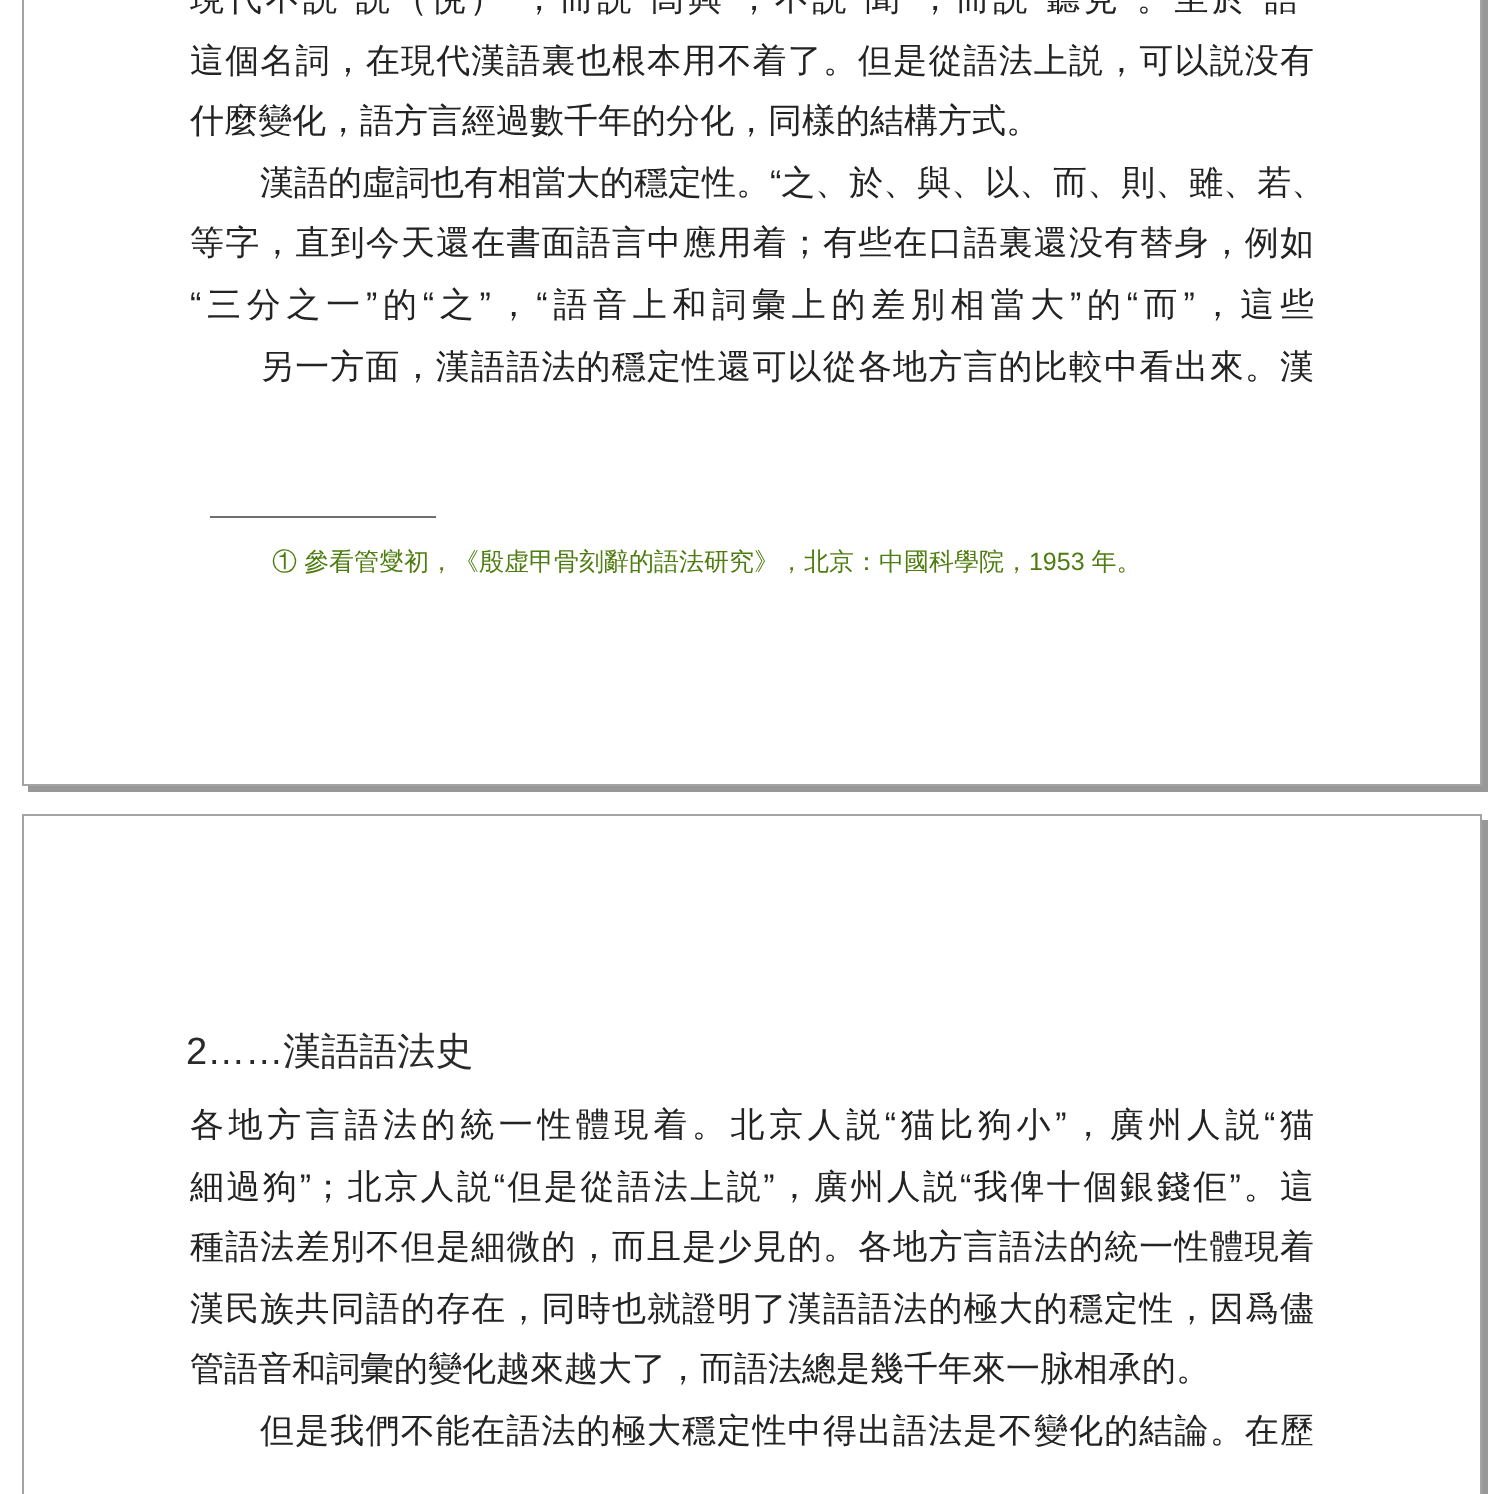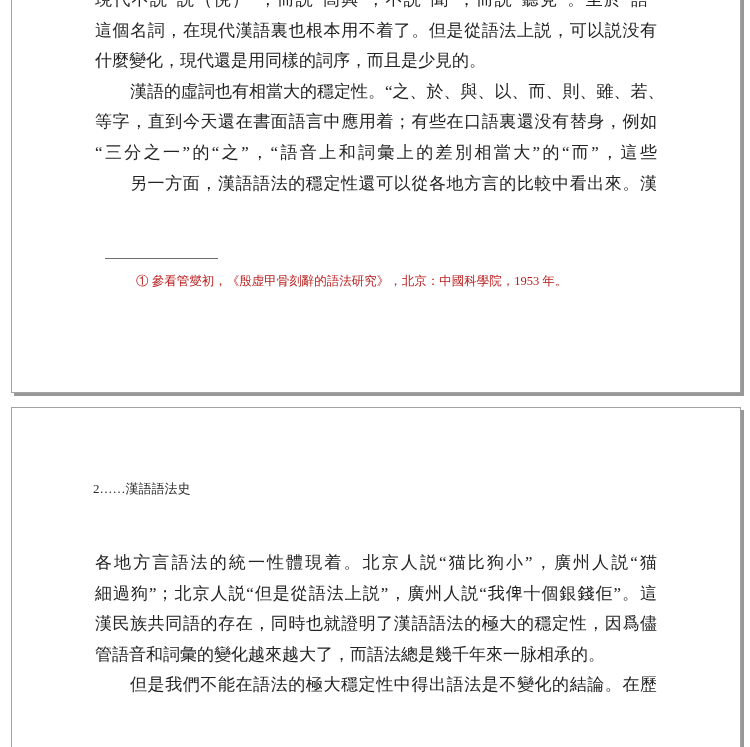--- a/index.html
+++ b/index.html
@@ -6,21 +6,21 @@
     margin: 0;
     padding: 0;
     background: #ffffff;
   }
   #viewport {
     position: relative;
     width: 750px;
     height: 747px;
     overflow: hidden;
     background: #ffffff;
-    font-family: Liberation Serif, serif;
+    font-family: Liberation Sans, sans-serif;
     color: #222222;
   }
   .page-sheet {
     position: absolute;
     background: #ffffff;
     border: 1px solid #a3a3a3;
     box-shadow: 3px 3px 0 0 #989898;
     box-sizing: border-box;
   }
   #page1-sheet {
@@ -61,59 +61,60 @@
     height: 1px;
     background: #6f6f6f;
   }
   #p1-footnote {
     position: absolute;
     left: 136px;
     top: 272px;
     width: 500px;
     font-size: 12.5px;
     line-height: 18px;
-    color: #b91c1c;
+    color: #4d7c0f;
     white-space: nowrap;
     overflow: hidden;
   }
   #p2-header {
     position: absolute;
     left: 93px;
-    top: 479px;
-    font-size: 13px;
+    top: 517px;
+    font-size: 19px;
     line-height: 19px;
     color: #2a2a2a;
     white-space: nowrap;
   }
 </style>
 </head>
 <body>
 
 <div id="viewport">
 
   <div id="page1-sheet" class="page-sheet"></div>
   <div id="page2-sheet" class="page-sheet"></div>
 
   <div id="p1-body" class="body-text">
       <div class="text-line">現代不説“説（悦）”，而説“高興”；不説“聞”，而説“聽見”。至於“語”</div>
       <div class="text-line">這個名詞，在現代漢語裏也根本用不着了。但是從語法上説，可以説没有</div>
-      <div class="text-line para-end">什麼變化，現代還是用同樣的詞序，而且是少見的。</div>
+      <div class="text-line para-end">什麼變化，語方言經過數千年的分化，同樣的結構方式。</div>
       <div class="text-line indent">漢語的虛詞也有相當大的穩定性。“之、於、與、以、而、則、雖、若、如”</div>
       <div class="text-line">等字，直到今天還在書面語言中應用着；有些在口語裏還没有替身，例如</div>
       <div class="text-line">“三分之一”的“之”，“語音上和詞彙上的差別相當大”的“而”，這些</div>
       <div class="text-line indent">另一方面，漢語語法的穩定性還可以從各地方言的比較中看出來。漢</div>
     </div>
 
   <div id="p1-footnote-rule"></div>
 
   <div id="p1-footnote">①  參看管燮初，《殷虚甲骨刻辭的語法研究》，北京：中國科學院，1953 年。</div>
 
   <div id="p2-header">2……漢語語法史</div>
 
   <div id="p2-body" class="body-text">
       <div class="text-line">各地方言語法的統一性體現着。北京人説“猫比狗小”，廣州人説“猫</div>
       <div class="text-line">細過狗”；北京人説“但是從語法上説”，廣州人説“我俾十個銀錢佢”。這</div>
+      <div class="text-line">種語法差別不但是細微的，而且是少見的。各地方言語法的統一性體現着</div>
       <div class="text-line">漢民族共同語的存在，同時也就證明了漢語語法的極大的穩定性，因爲儘</div>
       <div class="text-line para-end">管語音和詞彙的變化越來越大了，而語法總是幾千年來一脉相承的。</div>
       <div class="text-line indent">但是我們不能在語法的極大穩定性中得出語法是不變化的結論。在歷</div>
     </div>
 
 </div>
 
 </body></html>

